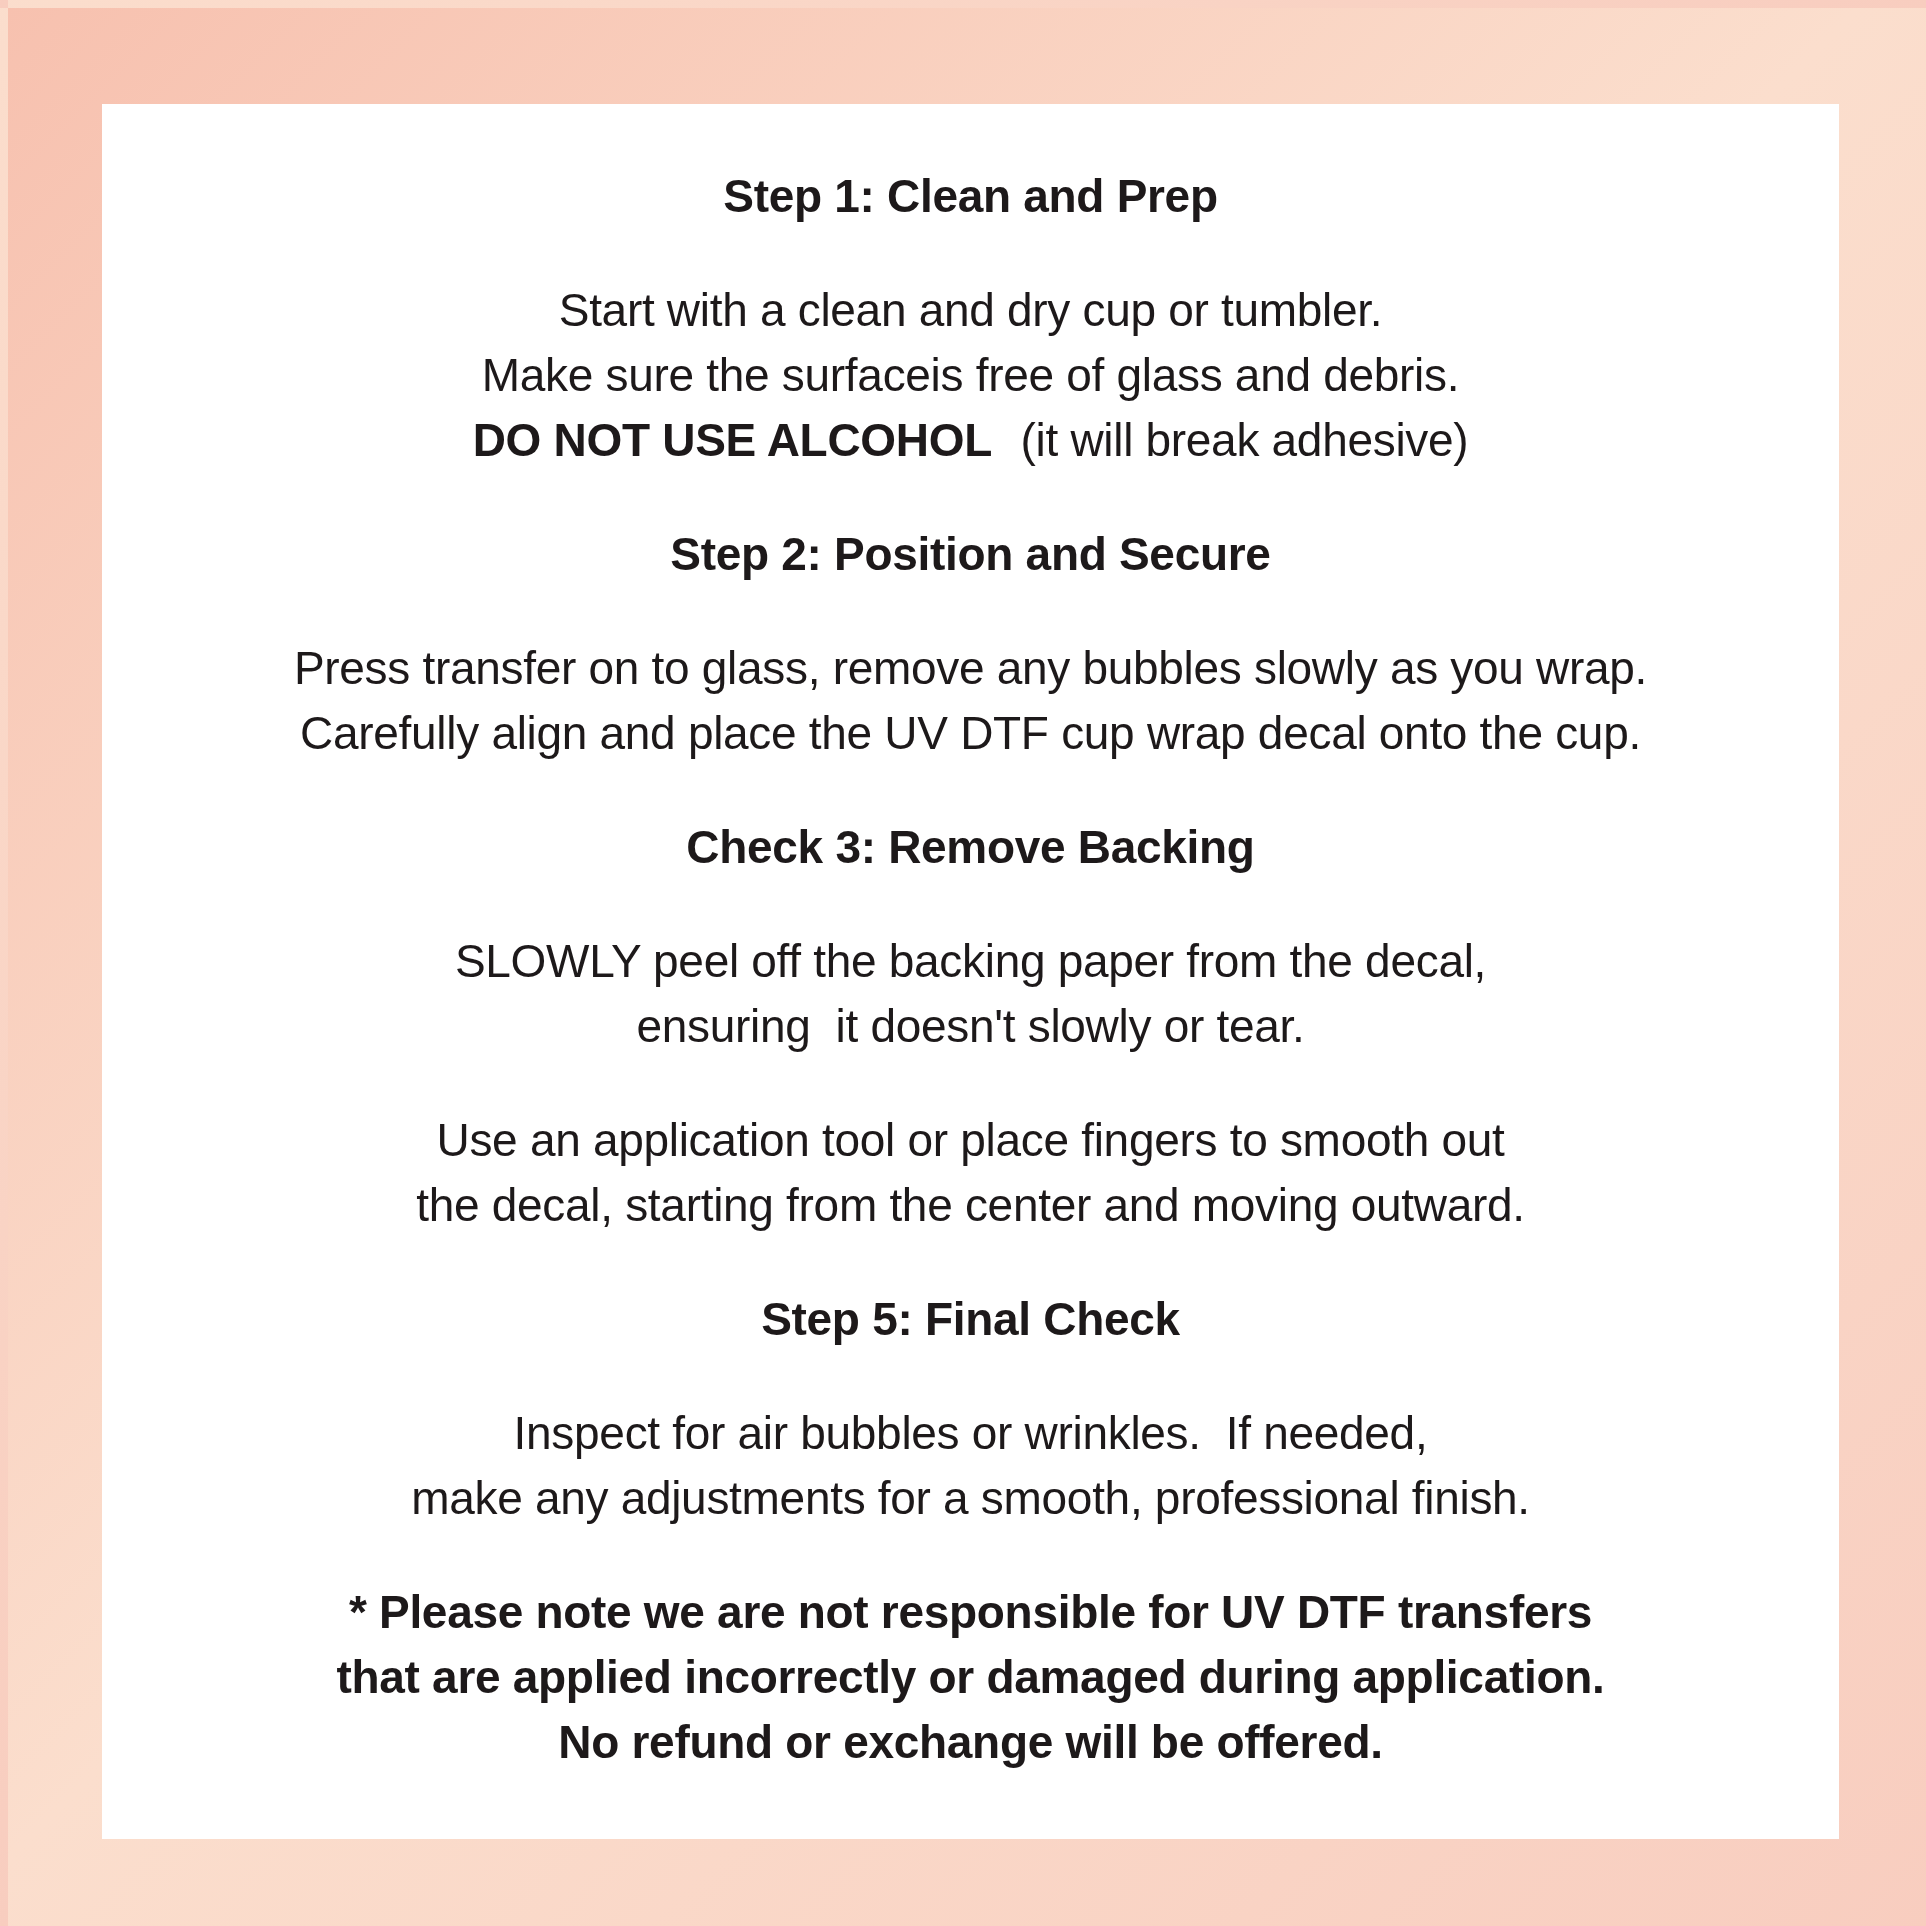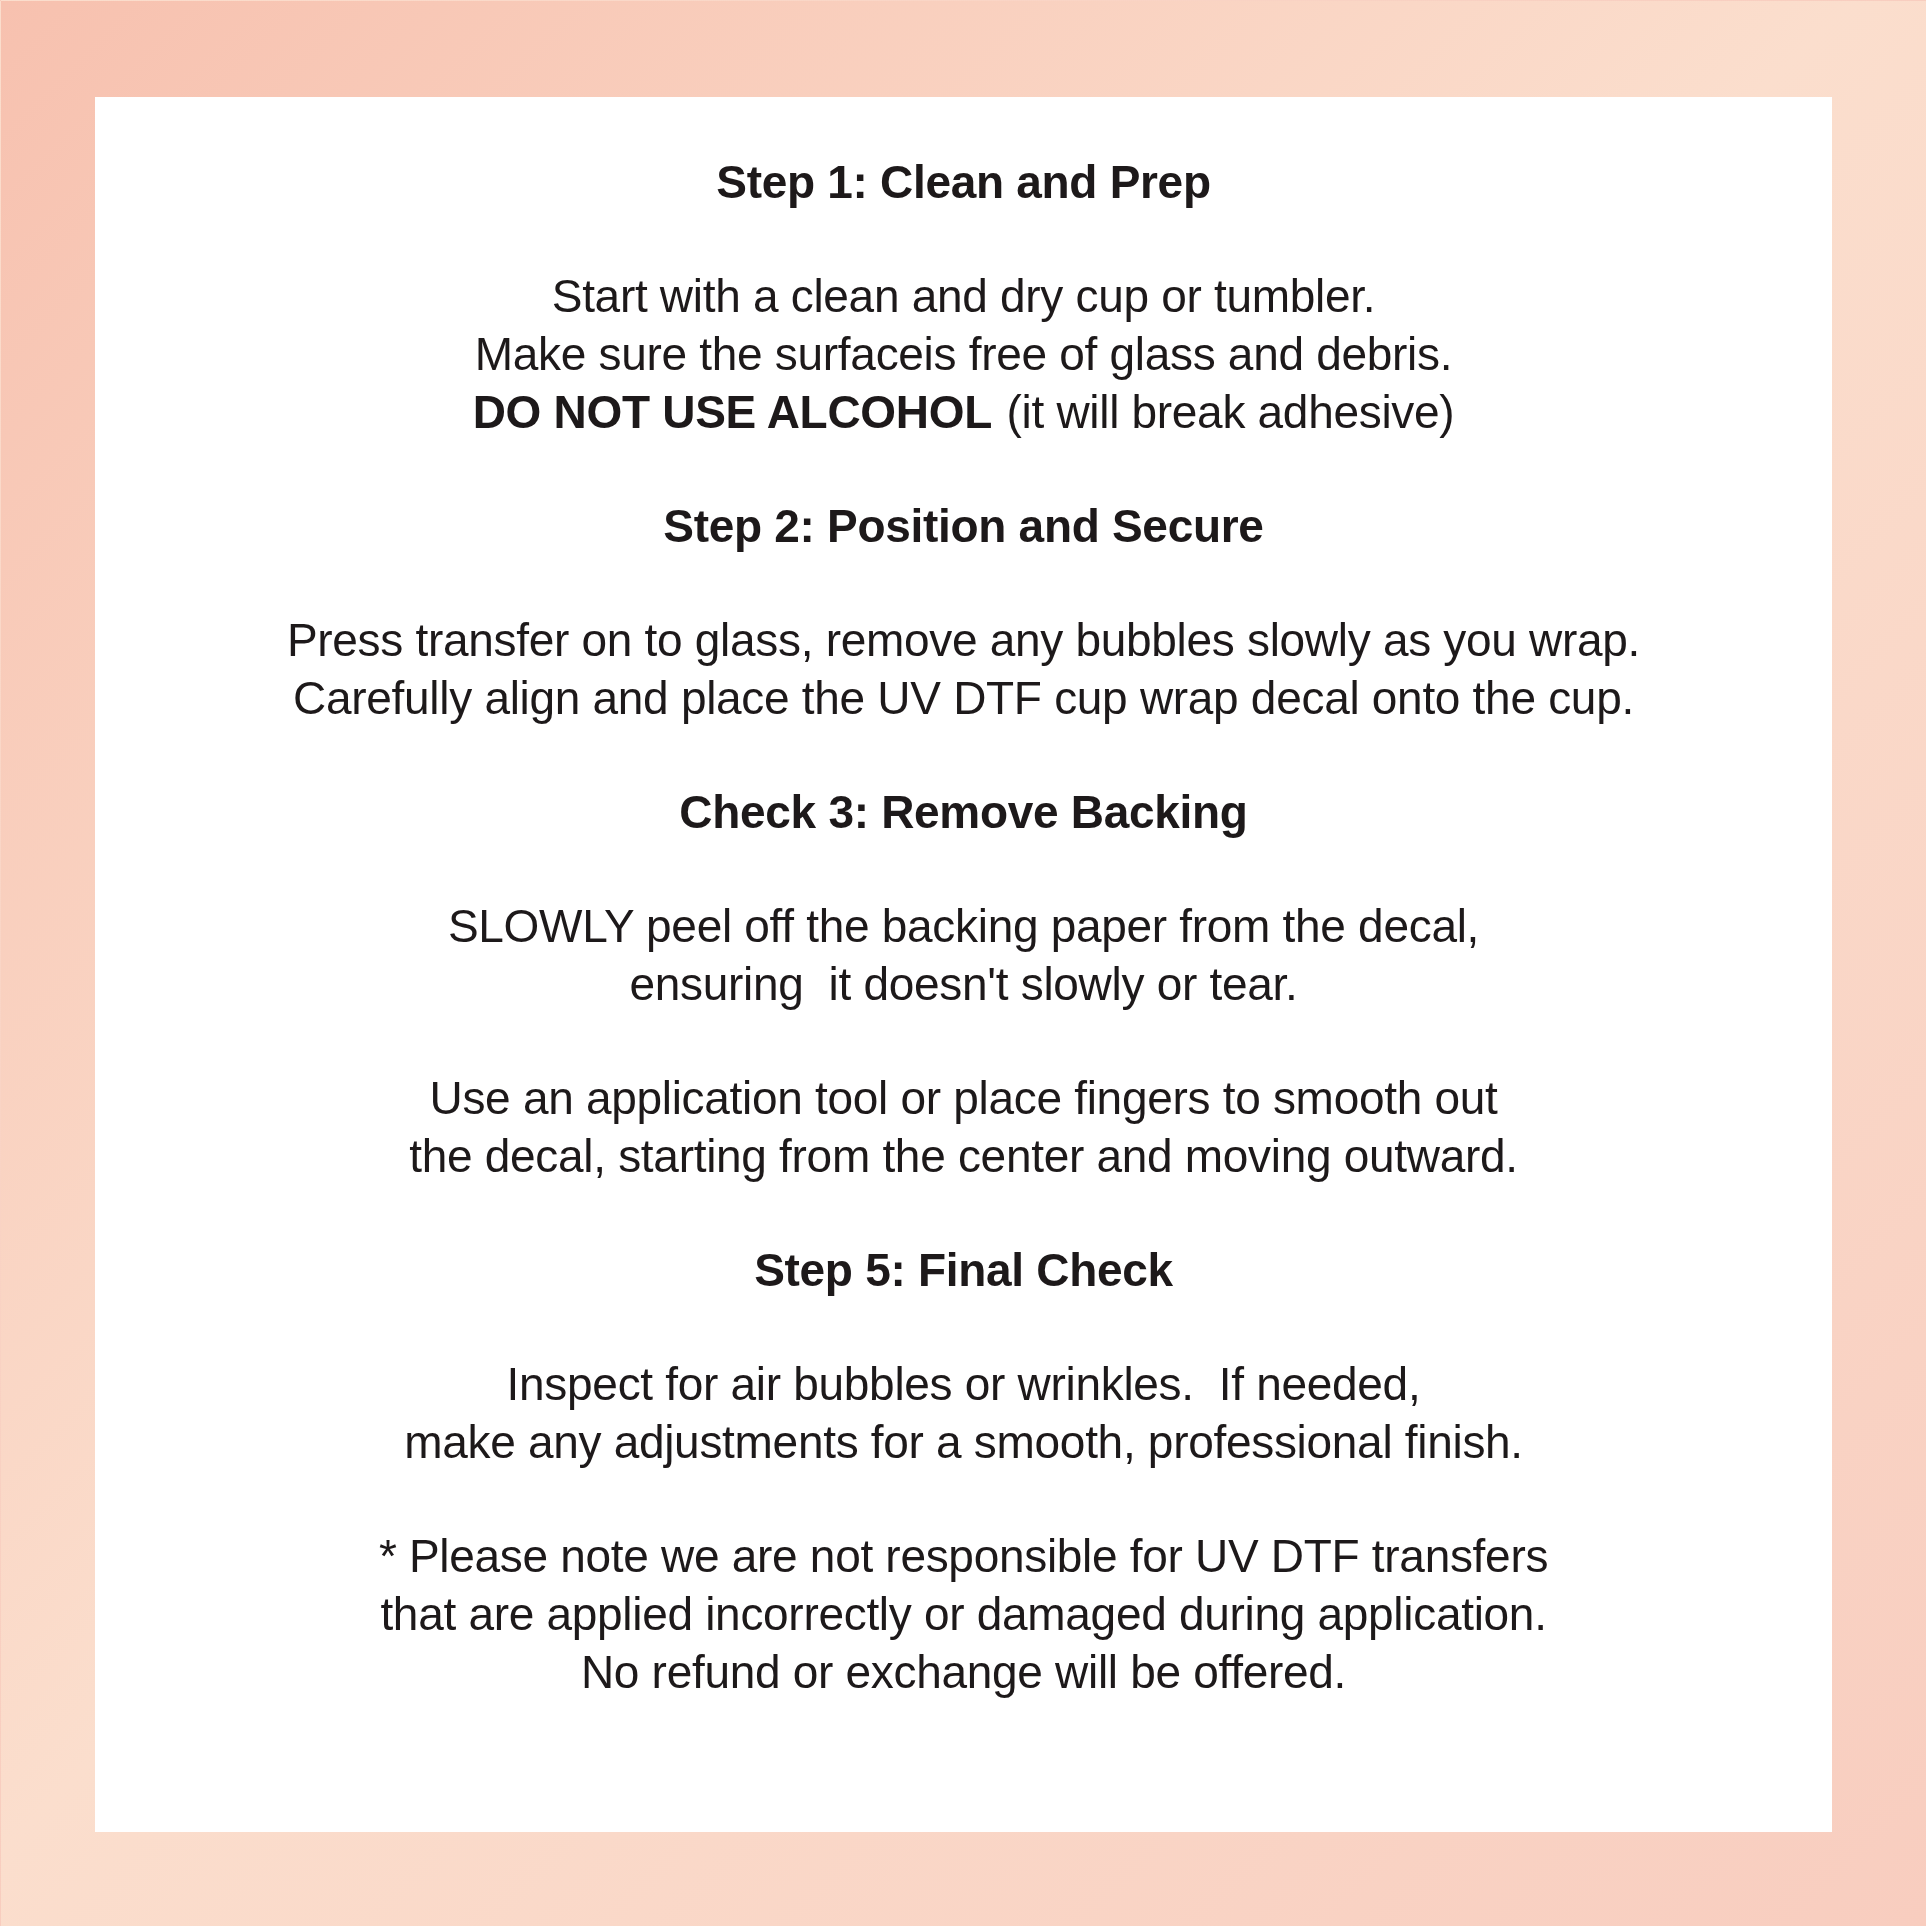--- a/index.html
+++ b/index.html
@@ -2,21 +2,21 @@
 <html style="--g1: #f7c1af; --g2: #fbdecd; --g3: #f8cdbf; --card-bg: #ffffff; --text: #1d191a;"><head>
 <meta charset="utf-8">
 <style>
   :root {
     --g1: #f7c1af;
     --g2: #fbdecd;
     --g3: #f8cdbf;
     --card-bg: #ffffff;
     --text: #1d191a;
   }
-  * { margin: 1px; padding: 0; box-sizing: border-box; }
+  * { margin: 8px; padding: 0; box-sizing: border-box; }
   html, body {
     width: 1927px;
     height: 1927px;
     overflow: hidden;
   }
   body {
     background: linear-gradient(135deg, var(--g1) 0%, var(--g2) 48%, var(--g3) 100%);
     font-family: "Liberation Sans", sans-serif;
   }
   .card {
@@ -37,21 +37,21 @@
     letter-spacing: -0.3px;
   }
   .heading {
     font-weight: 700;
     margin-bottom: 57px; 
   }
   .section {
     margin-bottom: 57px; 
   }
   .bold { font-weight: 700; }
-  .disclaimer .line { font-weight: 400; }
+  .disclaimer .line { font-weight: 700; }
 </style>
 </head>
 <body>
 
 <div class="card">
 
   <div class="section">
     <div class="line heading">Step 1: Clean and Prep</div>
     <div class="line">Start with a clean and dry cup or tumbler.</div>
     <div class="line">Make sure the surfaceis free of glass and debris.</div>

